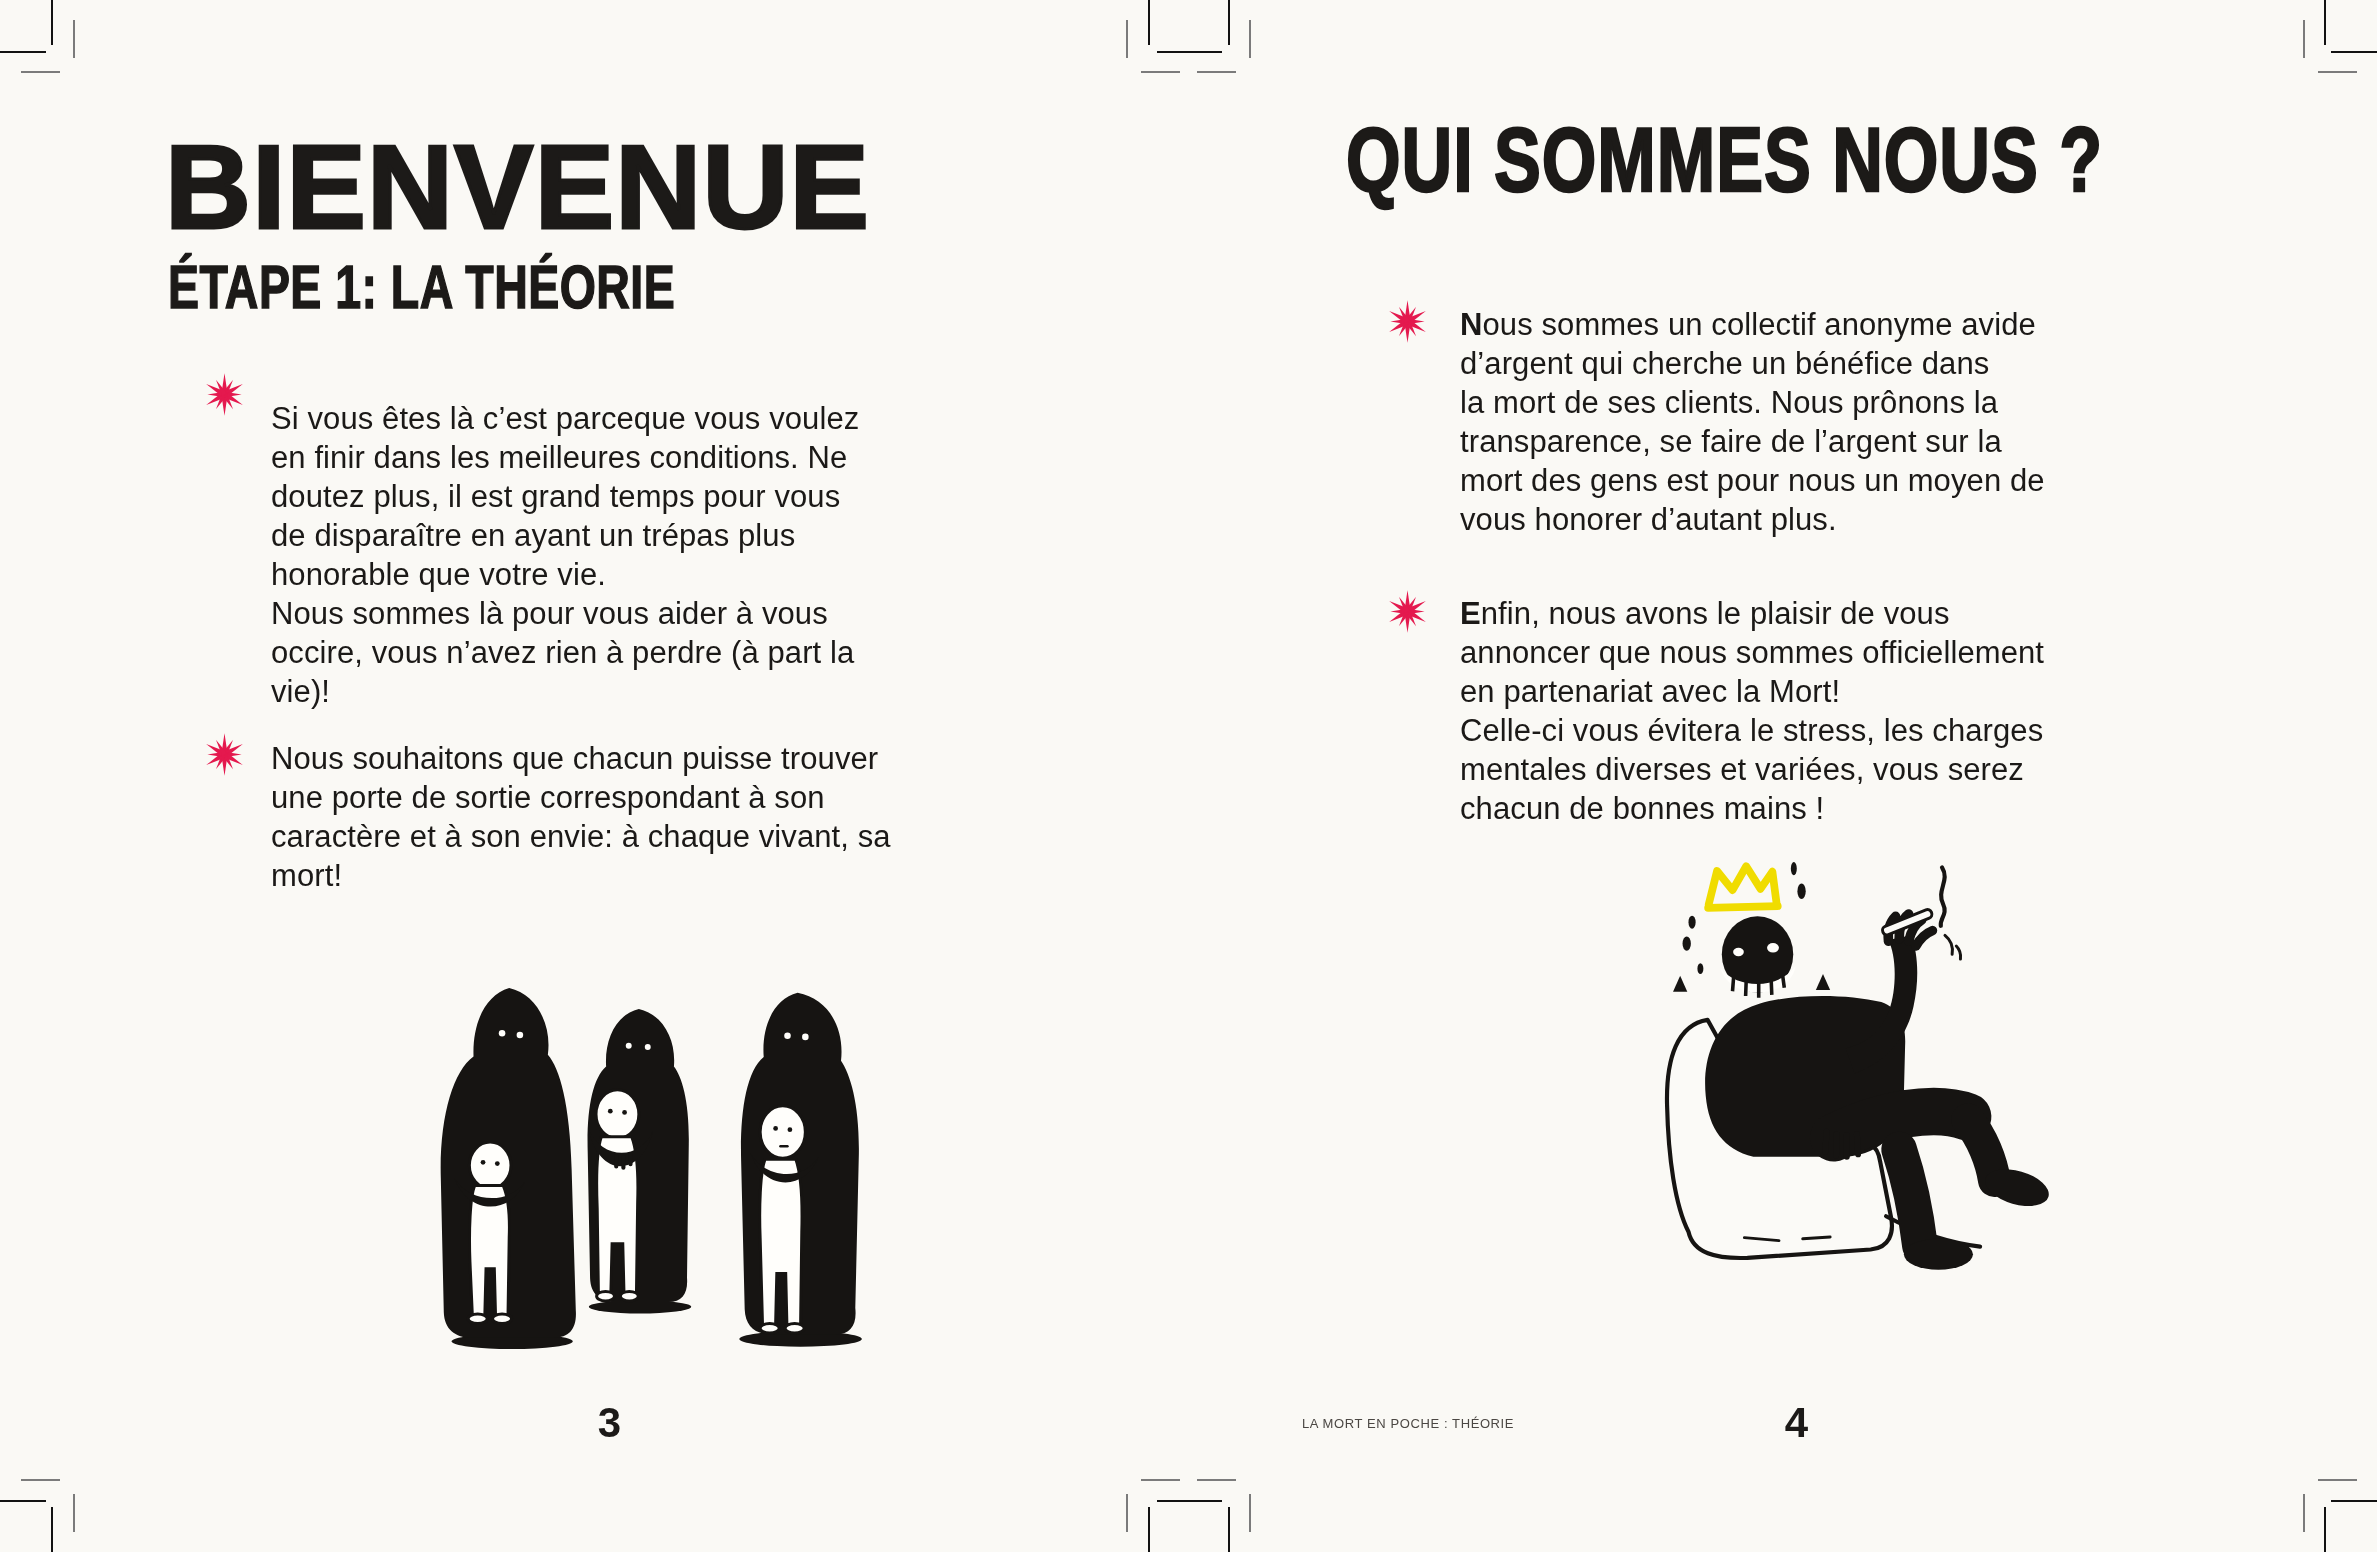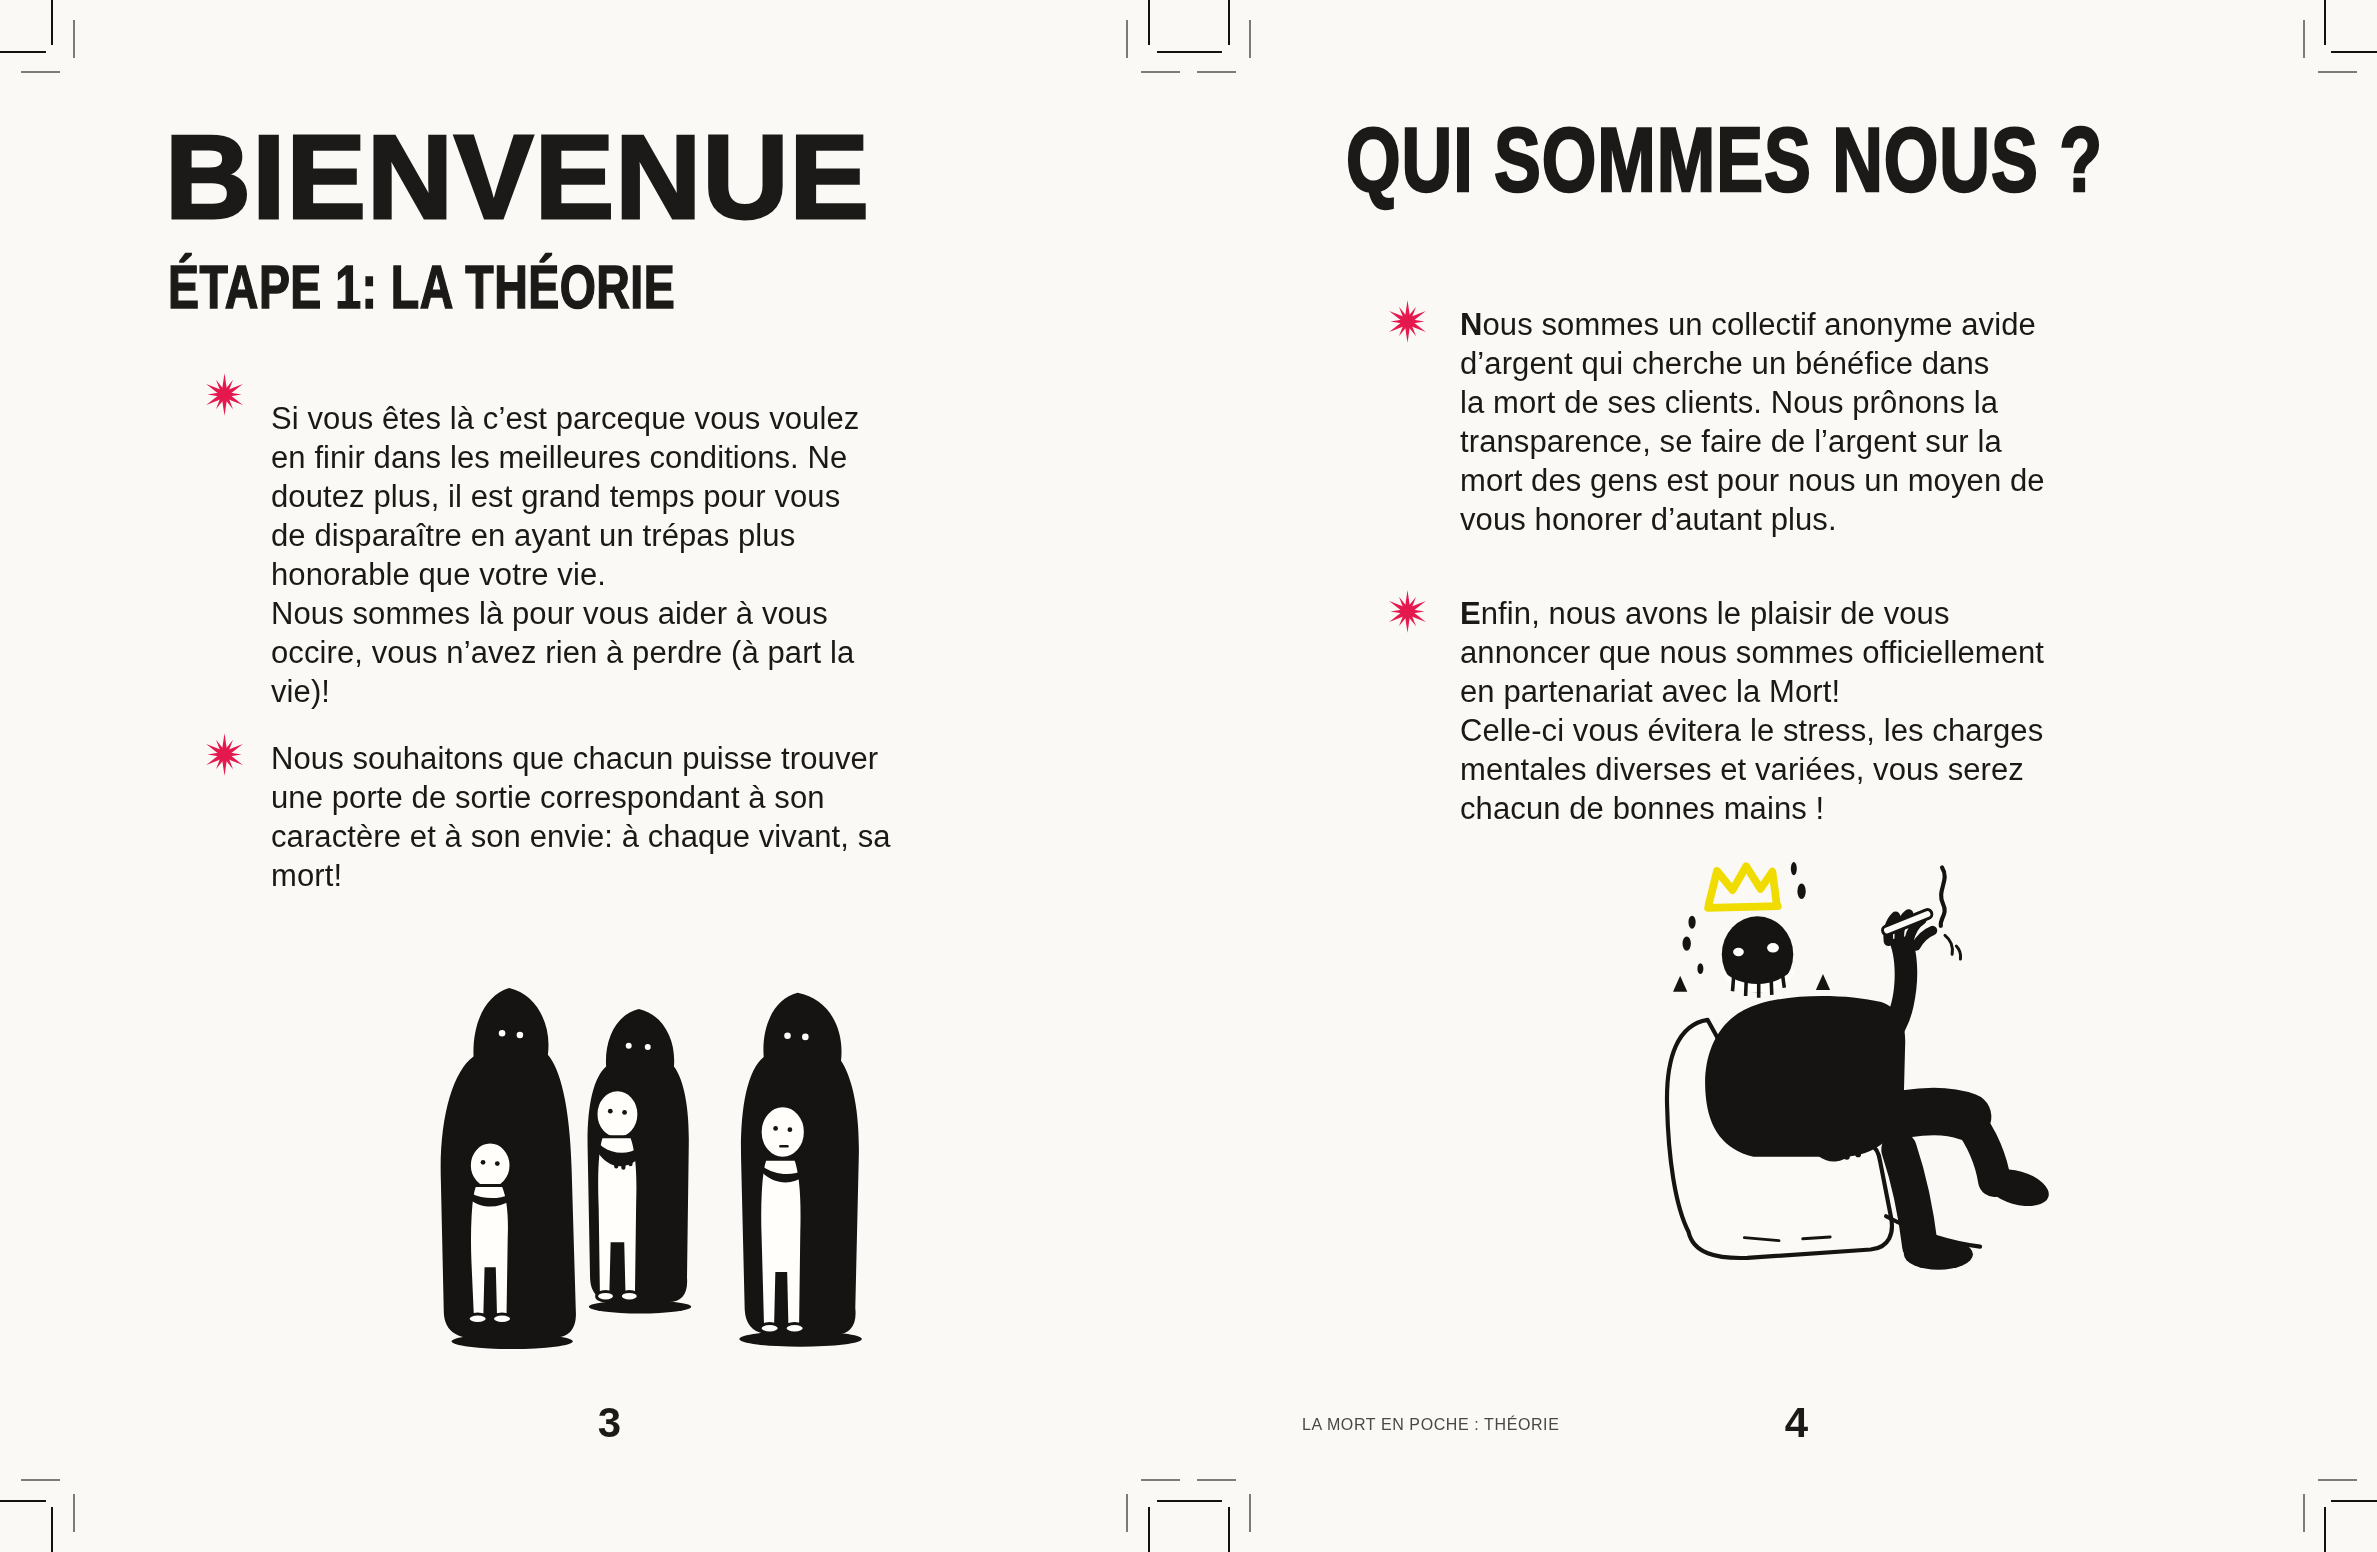--- a/index.html
+++ b/index.html
@@ -10,38 +10,38 @@
     color:#1C1A18;
   }
   
   .cm{position:absolute;background:#121212;}
   .cm.gray{background:#7B7B7B;}
   
   .main-title{
     position:absolute;font-weight:bold;line-height:1;color:#1C1A18;
     letter-spacing:1.2px;-webkit-text-stroke:3px #1C1A18;white-space:nowrap;
   }
-  .title-left{left:165px;top:117px;font-size:119px;text-align:center;}
+  .title-left{left:165px;top:127px;font-size:119px;text-align:center;}
   .title-right{
     left:1346px;top:115px;font-size:90px;
     transform:scaleX(0.78);transform-origin:left top;-webkit-text-stroke:2.4px #1C1A18;
   }
   .subtitle{
     position:absolute;left:168px;top:256px;font-size:62px;font-weight:bold;
     line-height:1;letter-spacing:0.6px;-webkit-text-stroke:1.5px #1C1A18;
     transform:scaleX(0.75);transform-origin:left top;white-space:nowrap;
   }
   .bullet-text{
     position:absolute;font-size:31px;line-height:39px;color:#1B1917;
     white-space:pre-line;letter-spacing:0.1px;margin-top:12px;
   }
   .lead{font-weight:bold;}
   .asterisk{position:absolute;width:45px;height:45px;}
   .footer-label{
-    position:absolute;left:1302px;top:1416px;font-size:16px;color:#4B4743;
+    position:absolute;left:1302px;top:1416px;font-size:13px;color:#4B4743;
     letter-spacing:0.6px;white-space:nowrap;
   }
   .page-number{
     position:absolute;top:1402px;font-size:42px;font-weight:bold;color:#1C1A18;
     width:71px;text-align:center;line-height:1;
   }
   .pn-left{left:574px;}
   .pn-right{left:1761px;}
   .illus{position:absolute;}
   svg .ink{fill:#161412;}

